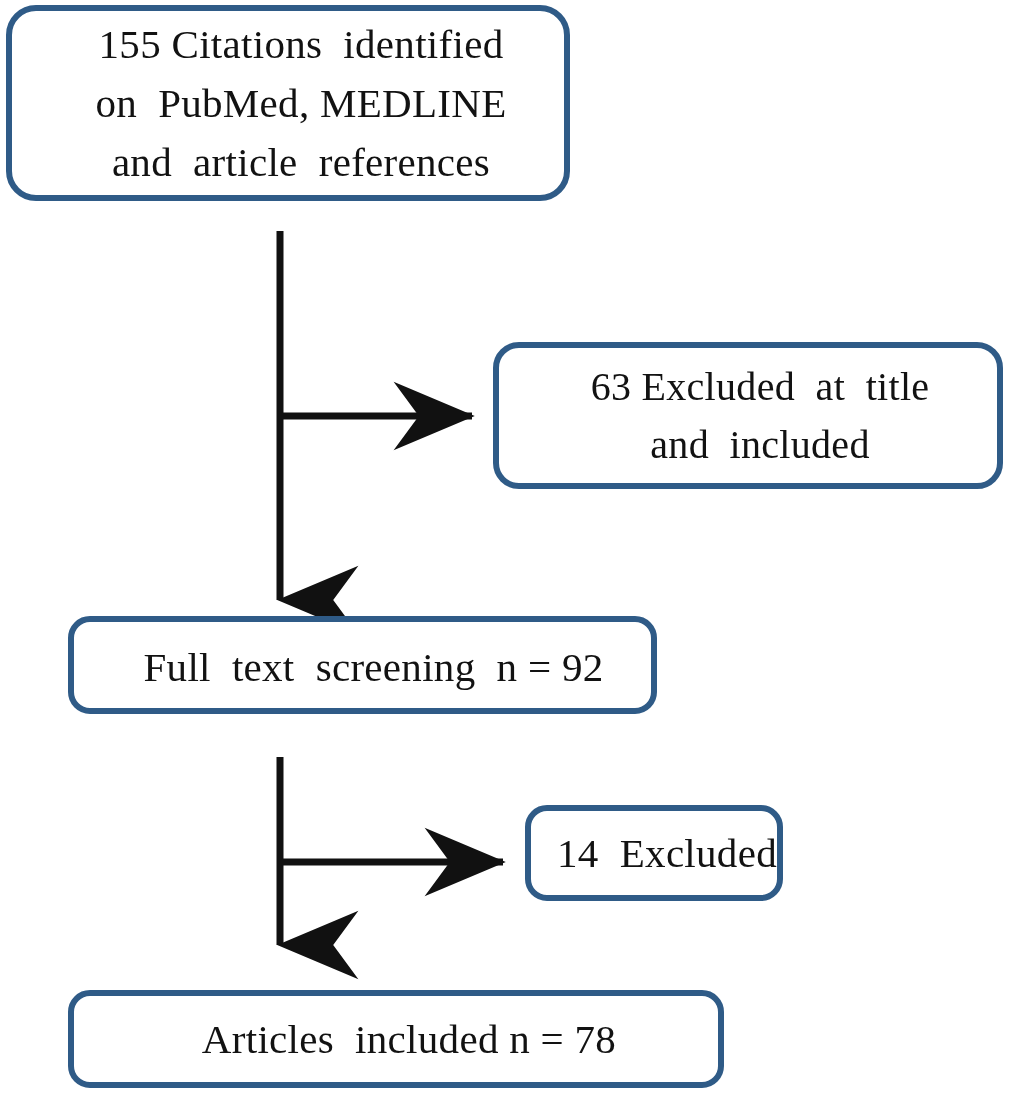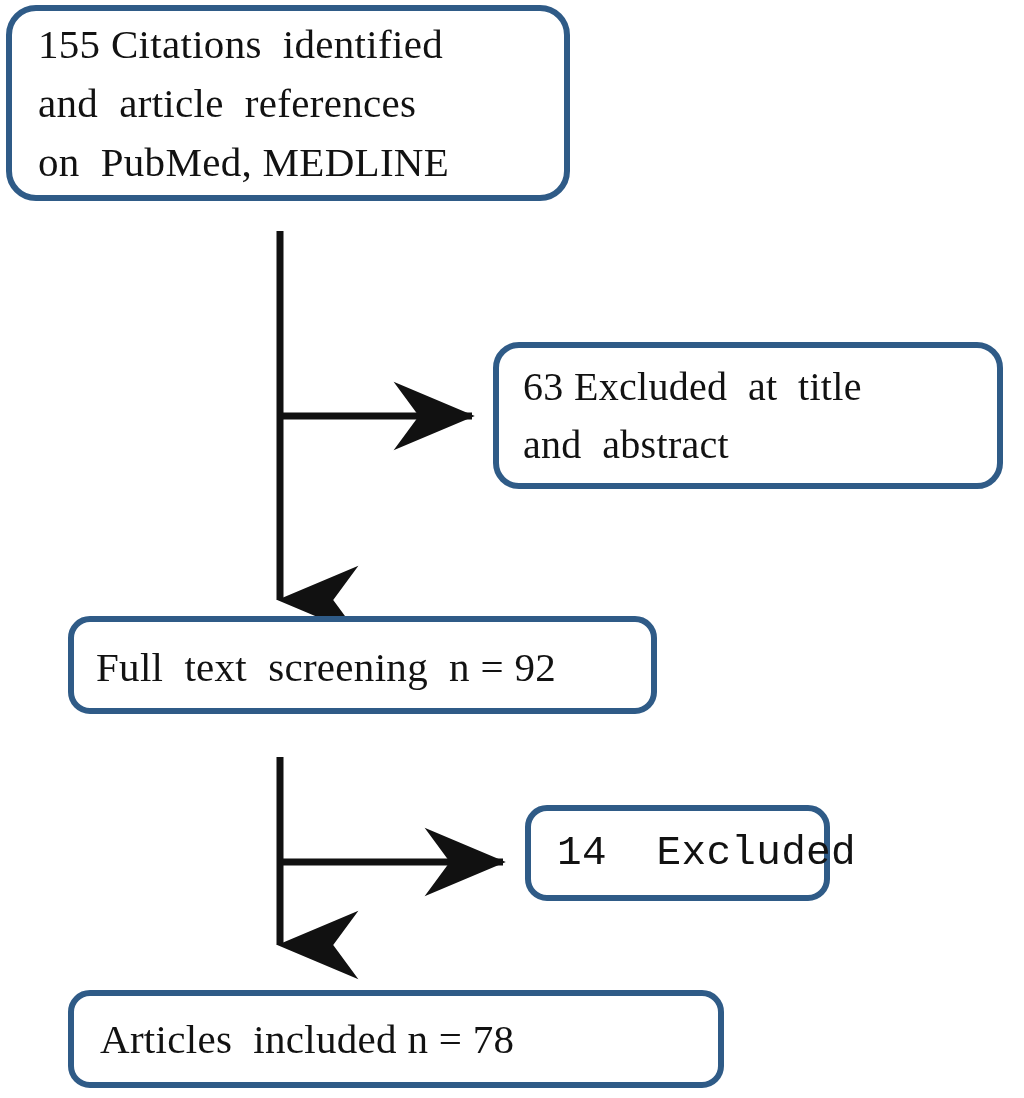--- a/index.html
+++ b/index.html
@@ -25,20 +25,21 @@
     display: flex;
     flex-direction: column;
     justify-content: center;
     color: #111111;
   }
   .node .line {
     display: block;
     white-space: pre;
     letter-spacing: 0.3px;
     color: #121212;
+    text-align: center;
   }
 
   
   #node-citations {
     left: 6px;  top: 5px;
     width: 564px; height: 196px;
     border-radius: 30px;
     padding: 6px 0 6px 26px;
   }
   #node-citations .line {
@@ -66,24 +67,23 @@
     padding: 4px 0 0 22px;
   }
   #node-fulltext .line {
     font-size: 41px;
     line-height: 50px;
   }
 
   
   #node-excluded-fulltext {
     left: 525px; top: 805px;
-    width: 305px; height: 96px;
+    width: 258px; height: 96px;
     border-radius: 22px;
     padding: 0 0 0 26px;
-    font-family: Liberation Mono, monospace;
   }
   #node-excluded-fulltext .line {
     font-size: 41px;
     line-height: 50px;
   }
 
   
   #node-included {
     left: 68px; top: 990px;
     width: 656px; height: 98px;
@@ -122,27 +122,27 @@
 
     <line x1="281" y1="416" x2="472" y2="416" stroke="#111111" stroke-width="7" marker-end="url(#ah-right)"></line>
 
     <line x1="280" y1="757" x2="280" y2="945" stroke="#111111" stroke-width="7" marker-end="url(#ah-down)"></line>
 
     <line x1="281" y1="862" x2="503" y2="862" stroke="#111111" stroke-width="7" marker-end="url(#ah-right)"></line>
   </svg>
 
   <div class="node" id="node-citations">
     <span class="line">155 Citations  identified</span>
+    <span class="line">on  PubMed, MEDLINE</span>
     <span class="line">and  article  references</span>
-    <span class="line">on  PubMed, MEDLINE</span>
   </div>
 
   <div class="node" id="node-excluded-title">
     <span class="line">63 Excluded  at  title</span>
-    <span class="line">and  abstract</span>
+    <span class="line">and  included</span>
   </div>
 
   <div class="node" id="node-fulltext">
     <span class="line">Full  text  screening  n = 92</span>
   </div>
 
   <div class="node" id="node-excluded-fulltext">
     <span class="line">14  Excluded</span>
   </div>
 

